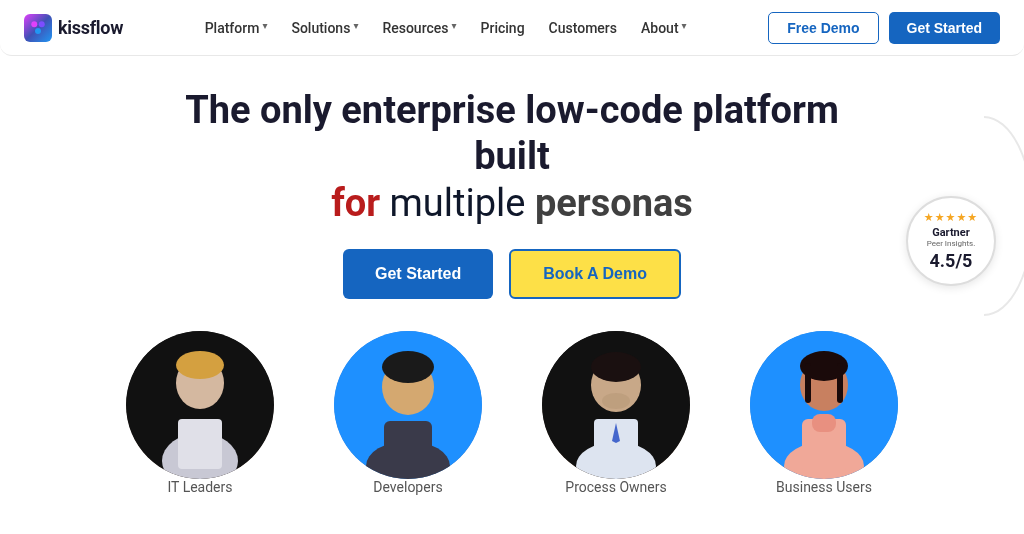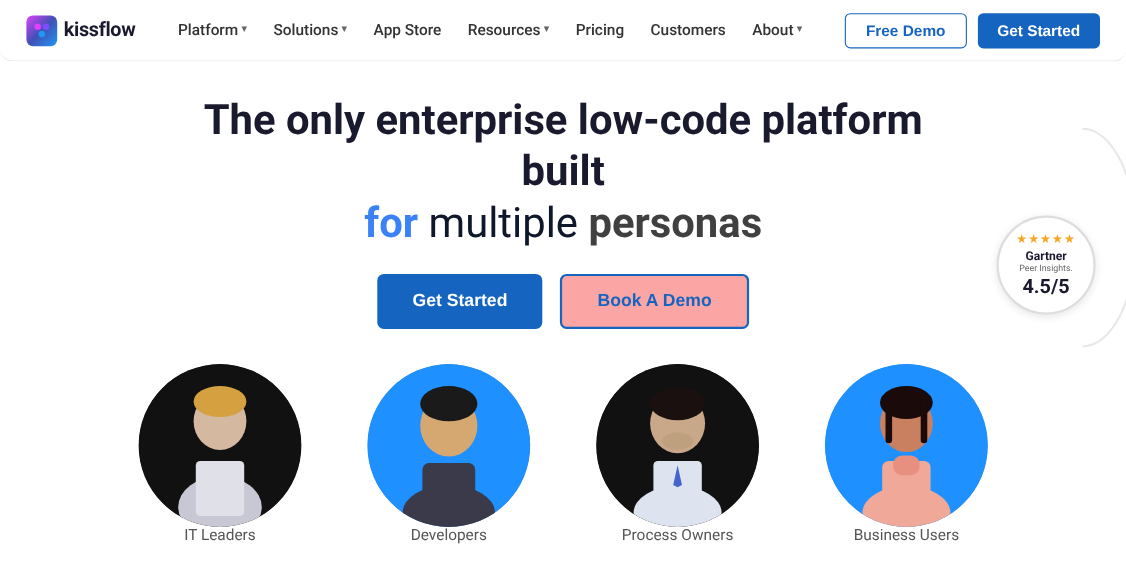--- a/index.html
+++ b/index.html
@@ -43,30 +43,30 @@
       display: flex; flex-direction: column; align-items: center;
       padding: 32px 20px 20px; position: relative; overflow: hidden;
     }
     .hero-title {
       font-size: 38px; font-weight: 700; color: #1a1a2e; text-align: center;
       line-height: 1.2; max-width: 700px;
     }
     .hero-subtitle {
       font-size: 38px; font-weight: 700; text-align: center; margin-top: 2px;
     }
-    .hero-subtitle-text { color: #3b82f6; }
+    .hero-subtitle-text { color: #b91c1c; }
     .hero-highlight { color: #0f172a; font-weight: 400; }
     .hero-highlight-blue { color: #404040; font-weight: 700; }
     .hero-actions { display: flex; gap: 16px; margin-top: 24px; margin-bottom: 28px; }
     .btn-hero-primary {
       padding: 14px 32px; background: #1565c0; color: #fff;
       border: none; border-radius: 6px; font-size: 16px; font-weight: 700; cursor: pointer;
     }
     .btn-hero-secondary {
-      padding: 14px 32px; background: #fca5a5; color: #1565c0;
+      padding: 14px 32px; background: #fde047; color: #1565c0;
       border: 2px solid #1565c0; border-radius: 6px; font-size: 16px; font-weight: 700; cursor: pointer;
     }
 
     
     .gartner-badge {
       position: absolute; right: 28px; top: 140px;
       width: 90px; height: 90px; border-radius: 50%;
       border: 2px solid #ddd; background: #fff;
       display: flex; flex-direction: column; align-items: center; justify-content: center;
       box-shadow: 0 2px 8px rgba(0,0,0,0.1);
@@ -123,23 +123,20 @@
   <div class="nav-links">
     <div class="nav-link">
       <span>Platform</span>
       <span class="chevron">▾</span>
     </div>
     <div class="nav-link">
       <span>Solutions</span>
       <span class="chevron">▾</span>
     </div>
     <div class="nav-link">
-      <span>App Store</span>
-    </div>
-    <div class="nav-link">
       <span>Resources</span>
       <span class="chevron">▾</span>
     </div>
     <div class="nav-link">
       <span>Pricing</span>
     </div>
     <div class="nav-link">
       <span>Customers</span>
     </div>
     <div class="nav-link">

